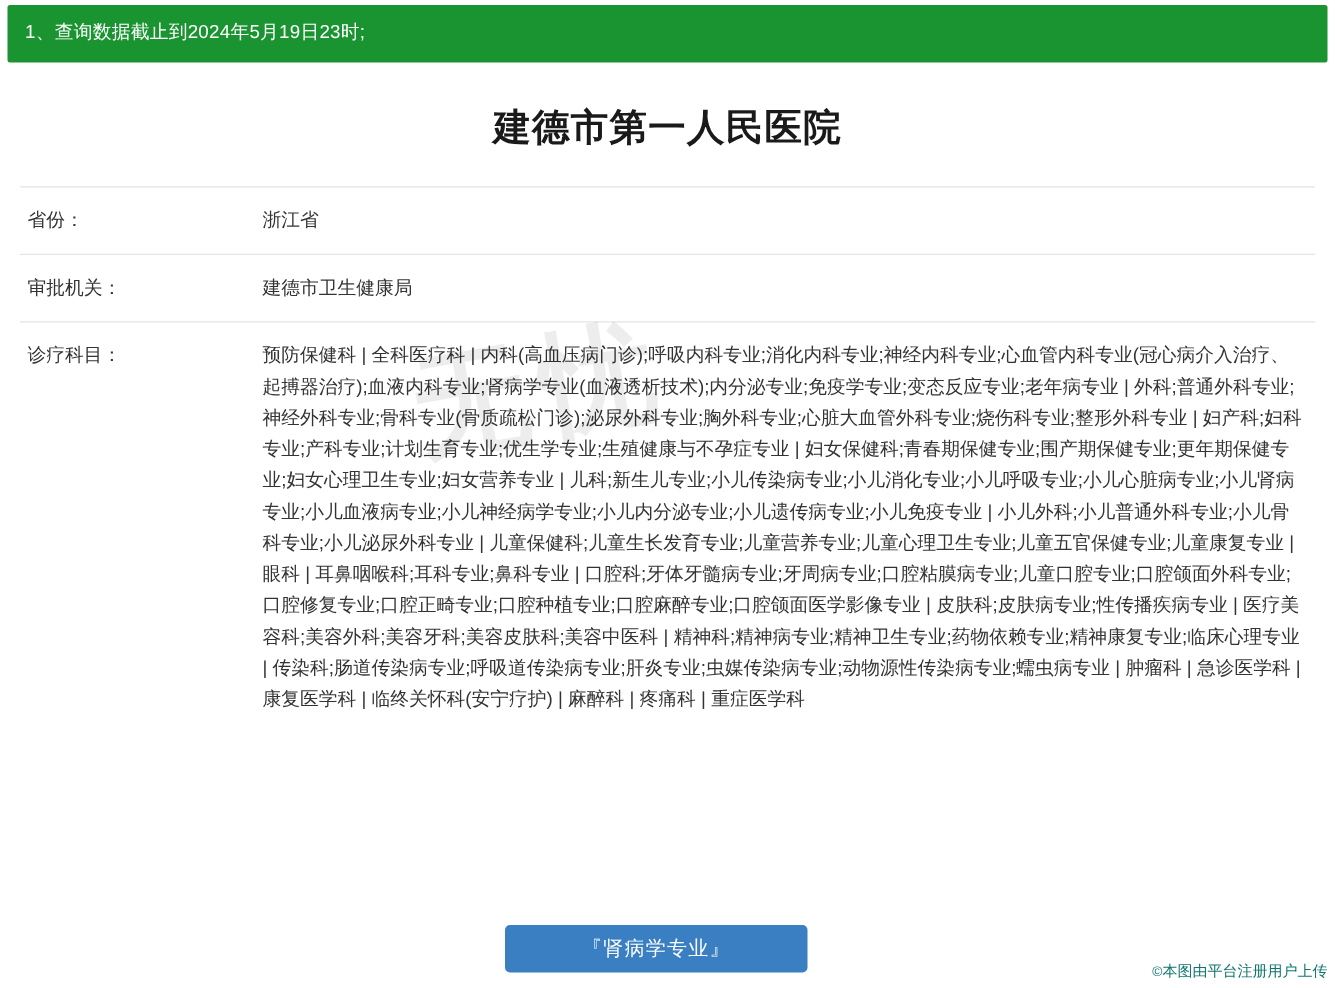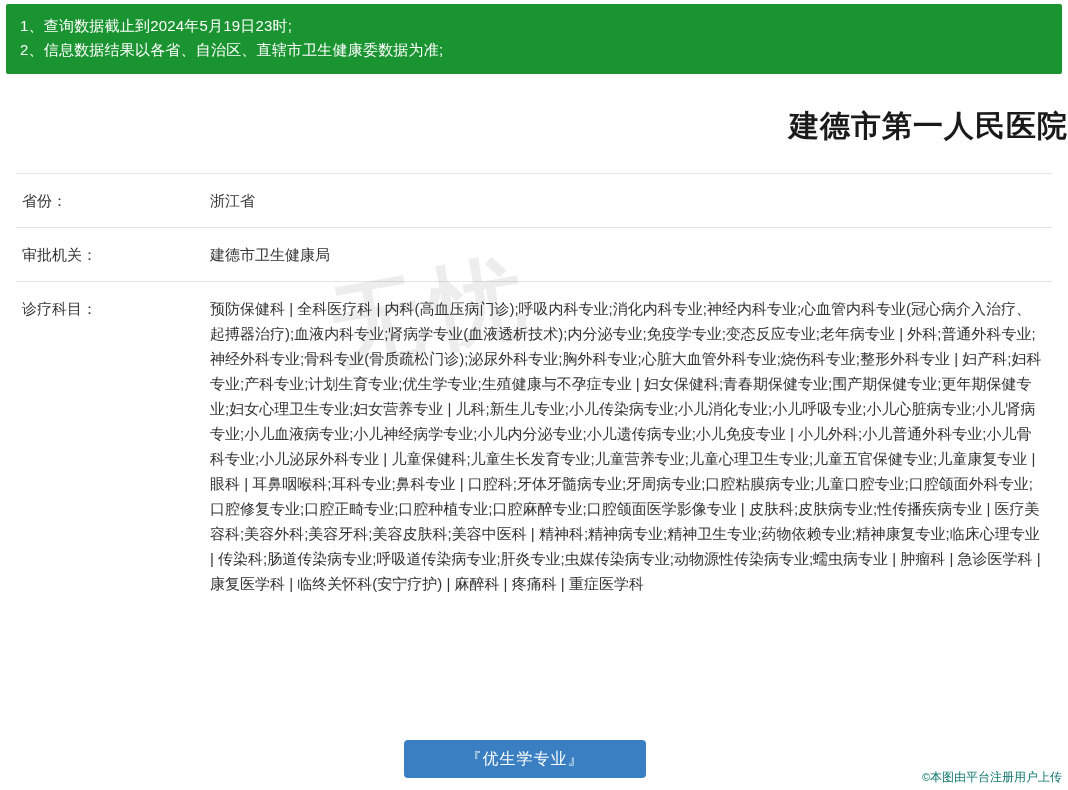--- a/index.html
+++ b/index.html
@@ -30,21 +30,21 @@
   .notice-line {
     font-size: 15px;
     line-height: 24px;
     color: #ffffff;
     white-space: nowrap;
     letter-spacing: 0.2px;
   }
 
   
   .hospital-title {
-    text-align: right;
+    text-align: center;
     font-size: 30px;
     font-weight: bold;
     color: #1a1a1a;
     margin-top: 32px;
     margin-bottom: 26px;
     letter-spacing: 1px;
   }
 
   
   .info-table {
@@ -136,21 +136,20 @@
     white-space: nowrap;
   }
 </style>
 </head>
 <body>
 
 <div id="page">
 
   <div class="notice">
     <div class="notice-line">1、查询数据截止到2024年5月19日23时;</div>
-    <div class="notice-line">2、信息数据结果以各省、自治区、直辖市卫生健康委数据为准;</div>
   </div>
 
   <div class="hospital-title">建德市第一人民医院</div>
 
   <div class="watermark">无忧</div>
 
   <table class="info-table">
     <tbody>
       <tr>
         <td class="label">省份：</td>
@@ -163,18 +162,18 @@
       <tr>
         <td class="label">诊疗科目：</td>
         <td class="value dept-cell">预防保健科 | 全科医疗科 | 内科(高血压病门诊);呼吸内科专业;消化内科专业;神经内科专业;心血管内科专业(冠心病介入治疗、起搏器治疗);血液内科专业;肾病学专业(血液透析技术);内分泌专业;免疫学专业;变态反应专业;老年病专业 | 外科;普通外科专业;神经外科专业;骨科专业(骨质疏松门诊);泌尿外科专业;胸外科专业;心脏大血管外科专业;烧伤科专业;整形外科专业 | 妇产科;妇科专业;产科专业;计划生育专业;优生学专业;生殖健康与不孕症专业 | 妇女保健科;青春期保健专业;围产期保健专业;更年期保健专业;妇女心理卫生专业;妇女营养专业 | 儿科;新生儿专业;小儿传染病专业;小儿消化专业;小儿呼吸专业;小儿心脏病专业;小儿肾病专业;小儿血液病专业;小儿神经病学专业;小儿内分泌专业;小儿遗传病专业;小儿免疫专业 | 小儿外科;小儿普通外科专业;小儿骨科专业;小儿泌尿外科专业 | 儿童保健科;儿童生长发育专业;儿童营养专业;儿童心理卫生专业;儿童五官保健专业;儿童康复专业 | 眼科 | 耳鼻咽喉科;耳科专业;鼻科专业 | 口腔科;牙体牙髓病专业;牙周病专业;口腔粘膜病专业;儿童口腔专业;口腔颌面外科专业;口腔修复专业;口腔正畸专业;口腔种植专业;口腔麻醉专业;口腔颌面医学影像专业 | 皮肤科;皮肤病专业;性传播疾病专业 | 医疗美容科;美容外科;美容牙科;美容皮肤科;美容中医科 | 精神科;精神病专业;精神卫生专业;药物依赖专业;精神康复专业;临床心理专业 | 传染科;肠道传染病专业;呼吸道传染病专业;肝炎专业;虫媒传染病专业;动物源性传染病专业;蠕虫病专业 | 肿瘤科 | 急诊医学科 | 康复医学科 | 临终关怀科(安宁疗护) | 麻醉科 | 疼痛科 | 重症医学科</td>
       </tr>
     </tbody>
   </table>
 
   <div class="cut-row">科 | 医学检验科;临床体液、血液专业;临床微生物学专业;临床化学检验专业;临床免疫、血清学专业;临床细胞分子</div>
 
   <div class="bottom-bar"></div>
-  <button class="close-button">『优生学专业』</button>
+  <button class="close-button">『肾病学专业』</button>
   <div class="footer-credit">
     <span class="c-mark">©</span><span>本图由平台注册用户上传</span>
   </div>
 
 </div>
 
 </body></html>

